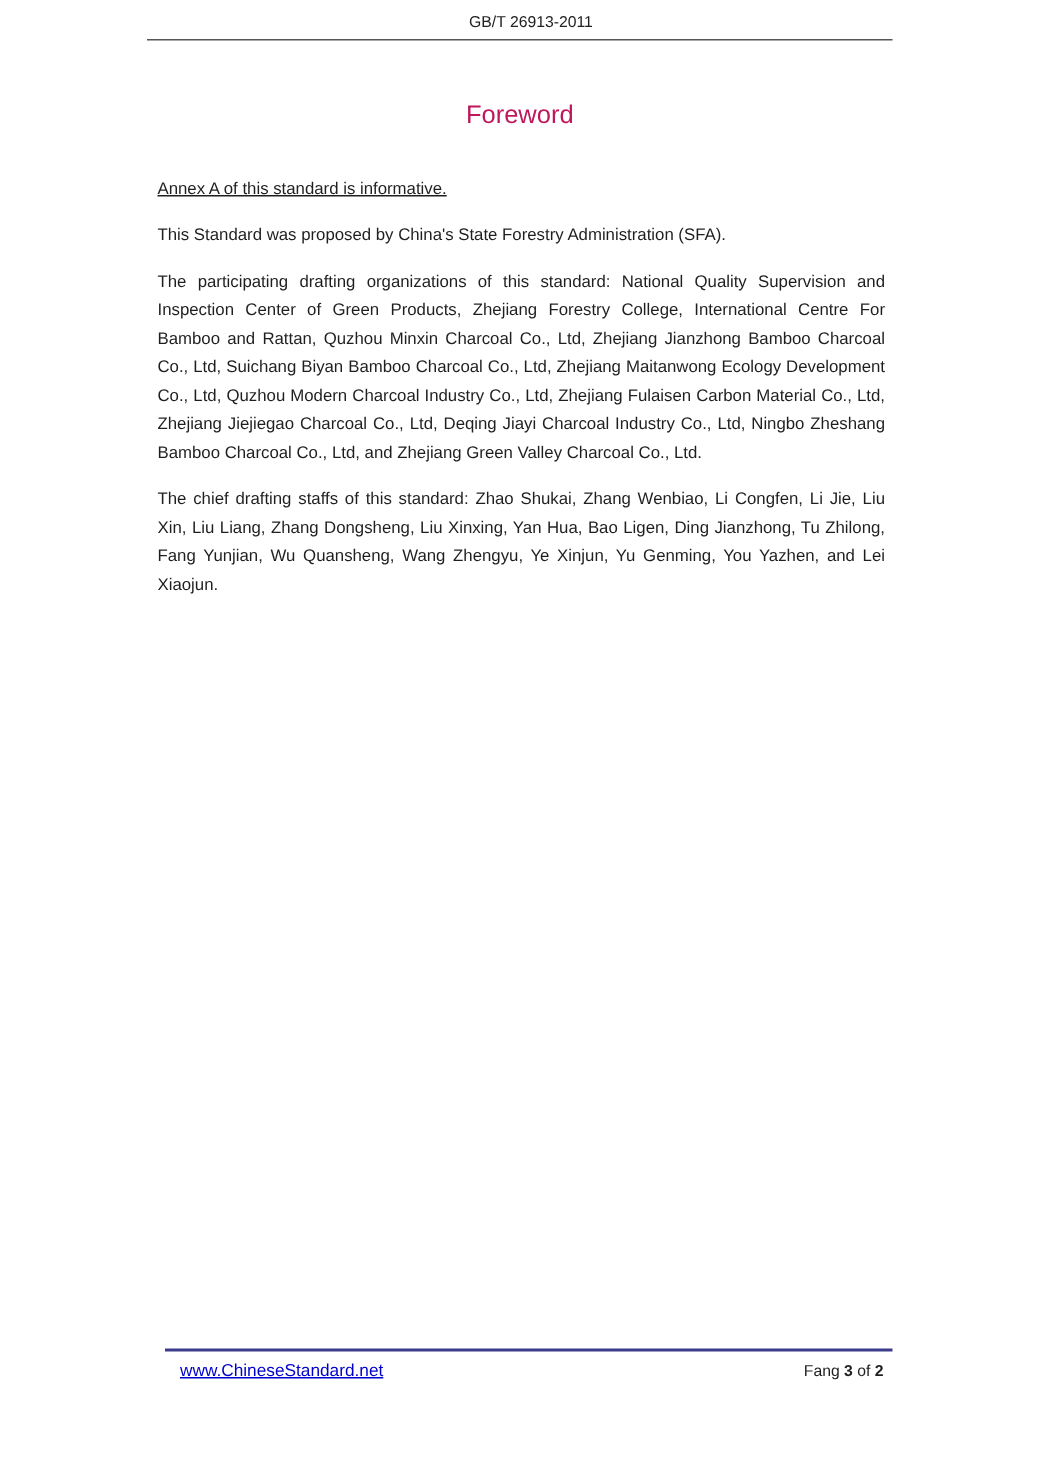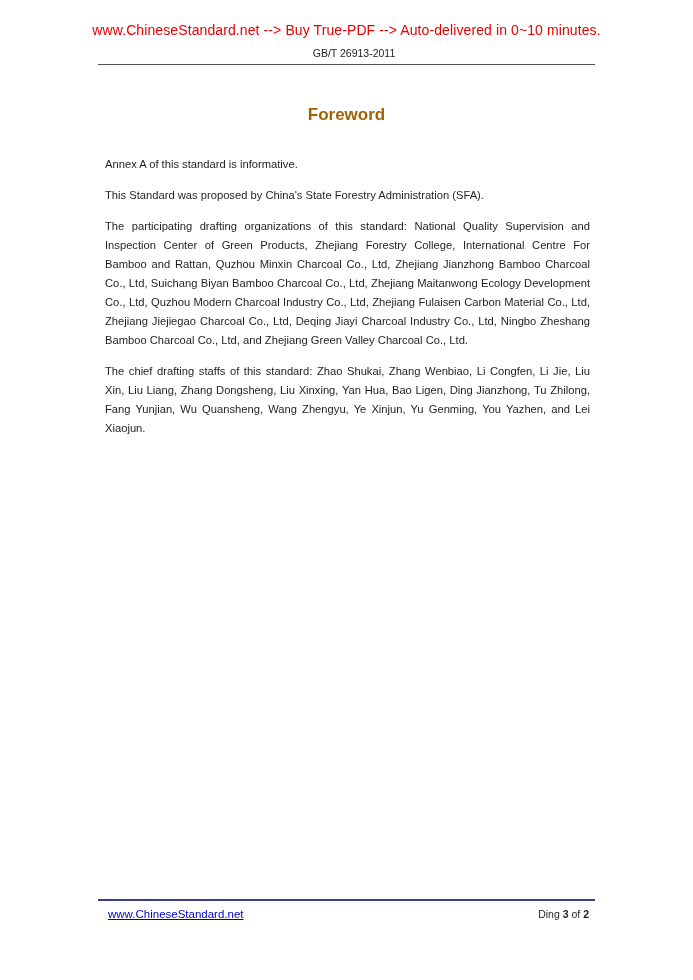--- a/index.html
+++ b/index.html
@@ -38,39 +38,40 @@
     width:497px;
     margin:5px auto 0;
     border:none;
     border-top:1px solid #555555;
     height:0;
   }
   .title{
     margin:40px 0 0;
     text-align:center;
     font-size:17px;
-    font-weight:700;
-    color:#a16207;
+    font-weight:400;
+    color:#be185d;
   }
   .content{
     padding:0 103px 0 105px;
   }
   .content p{
     margin:12px 0 0;
     font-size:11.2px;
     line-height:19px;
     text-align:justify;
     color:#1f1f1f;
   }
   .content p:first-child{
     margin-top:30px;
+    text-decoration:underline;
   }
   .footer{
     position:absolute;
-    left:98px;
+    left:110px;
     right:98px;
     top:899px;
   }
   .footer-rule{
     border:none;
     border-top:2px solid var(--footer-rule);
     height:0;
     margin:0 0 7px 0;
   }
   .footer-row{
@@ -92,41 +93,40 @@
   }
   .page-indicator .b{
     font-weight:700;
   }
 </style>
 </head>
 <body>
 
 <div class="page">
 
-  <div class="promo">www.ChineseStandard.net --&gt; Buy True-PDF --&gt; Auto-delivered in 0~10 minutes.</div>
 
   <div class="doc-number">GB/T 26913-2011</div>
 
   <div class="header-rule"></div>
 
   <h1 class="title">Foreword</h1>
 
   <div class="content">
     <p>Annex A of this standard is informative.</p>
     <p>This Standard was proposed by China's State Forestry Administration (SFA).</p>
     <p>The participating drafting organizations of this standard: National Quality Supervision and Inspection Center of Green Products, Zhejiang Forestry College, International Centre For Bamboo and Rattan, Quzhou Minxin Charcoal Co., Ltd, Zhejiang Jianzhong Bamboo Charcoal Co., Ltd, Suichang Biyan Bamboo Charcoal Co., Ltd, Zhejiang Maitanwong Ecology Development Co., Ltd, Quzhou Modern Charcoal Industry Co., Ltd, Zhejiang Fulaisen Carbon Material Co., Ltd, Zhejiang Jiejiegao Charcoal Co., Ltd, Deqing Jiayi Charcoal Industry Co., Ltd, Ningbo Zheshang Bamboo Charcoal Co., Ltd, and Zhejiang Green Valley Charcoal Co., Ltd.</p>
     <p>The chief drafting staffs of this standard: Zhao Shukai, Zhang Wenbiao, Li Congfen, Li Jie, Liu Xin, Liu Liang, Zhang Dongsheng, Liu Xinxing, Yan Hua, Bao Ligen, Ding Jianzhong, Tu Zhilong, Fang Yunjian, Wu Quansheng, Wang Zhengyu, Ye Xinjun, Yu Genming, You Yazhen, and Lei Xiaojun.</p>
   </div>
 
   <div class="footer">
     <div class="footer-rule"></div>
     <div class="footer-row">
       <a class="footer-link" href="#">www.ChineseStandard.net</a>
       <div class="page-indicator">
-        <span>Ding</span>
+        <span>Fang</span>
         <span class="b">3</span>
         <span>of</span>
         <span class="b">2</span>
       </div>
     </div>
   </div>
 
 </div>
 
 </body></html>

